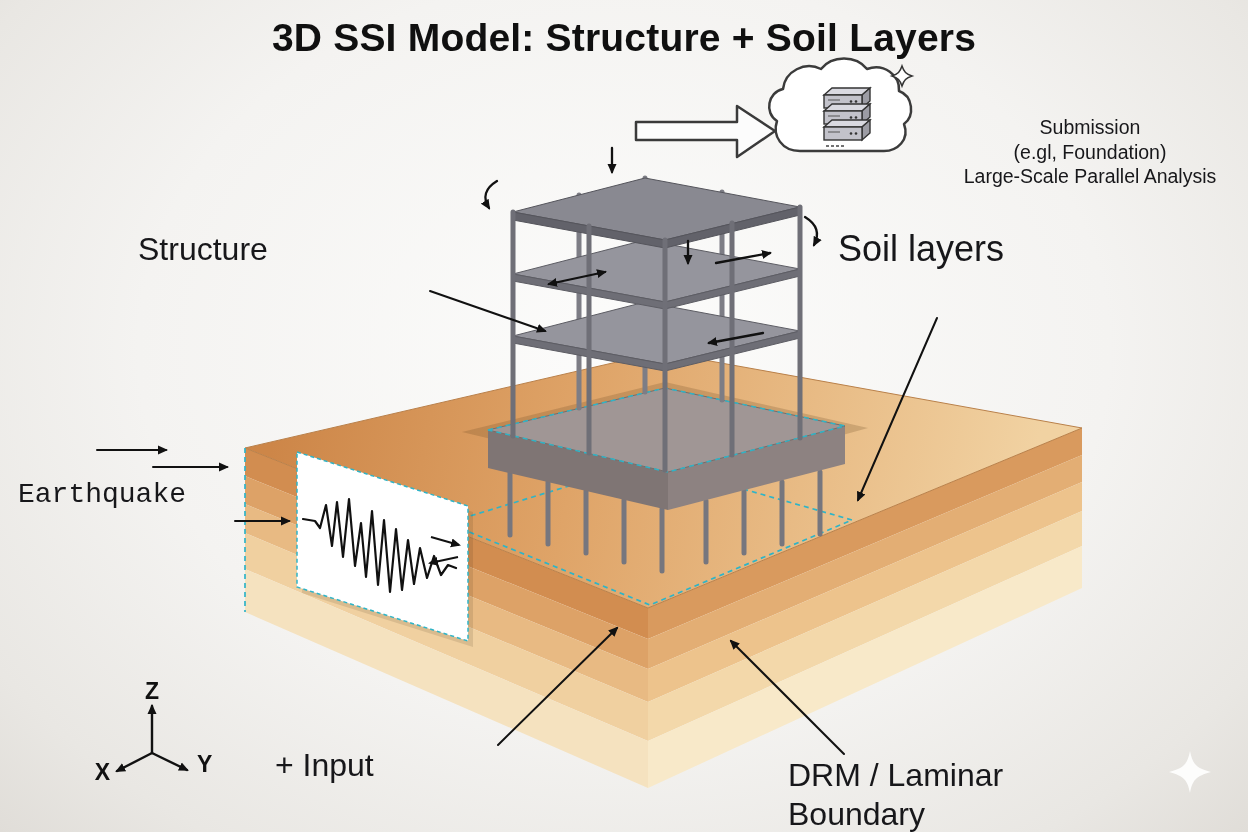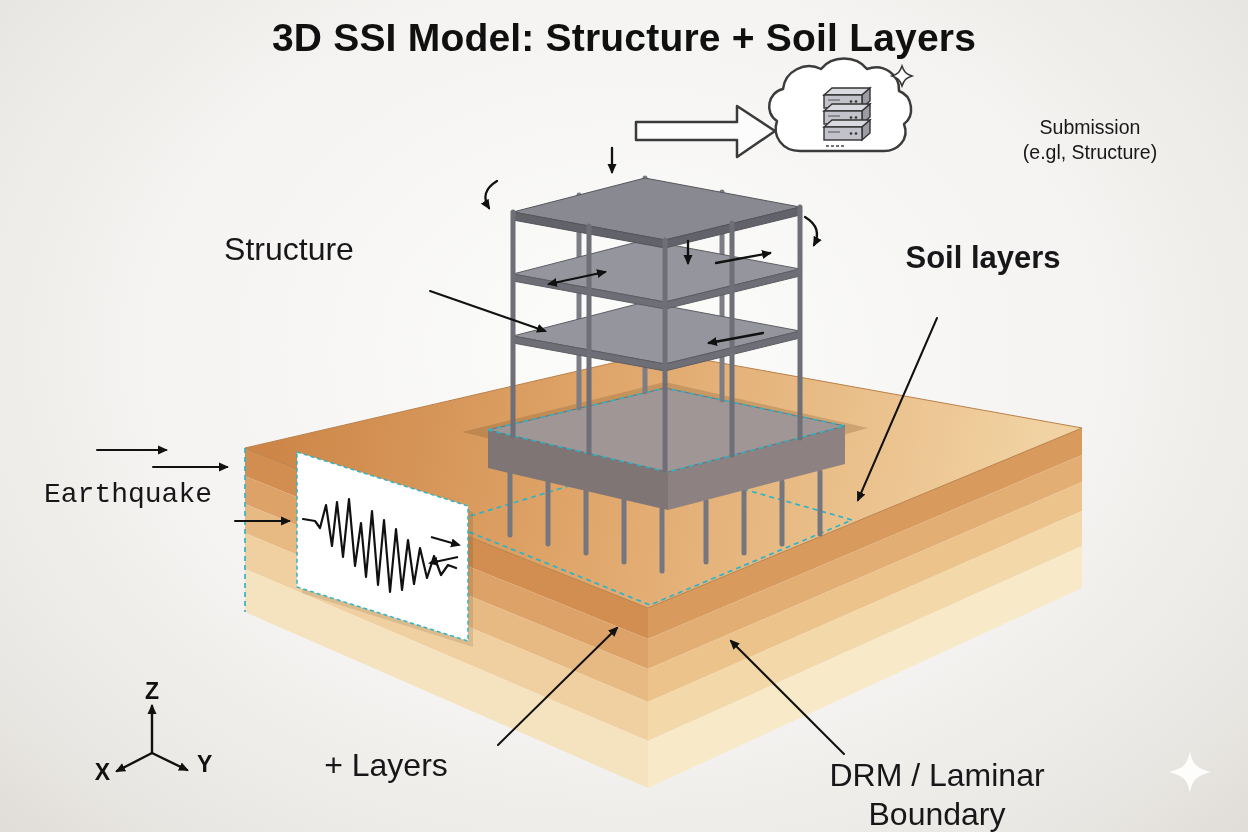--- a/index.html
+++ b/index.html
@@ -6,24 +6,24 @@
   .canvas{
     position:relative;width:1248px;height:832px;overflow:hidden;
     background:radial-gradient(ellipse at 50% 42%, #fcfcfb 0%, #f4f3f1 55%, #e9e7e3 85%, #e0ddd8 100%);
     font-family:"Liberation Sans", sans-serif;color:#141414;
   }
   svg.scene{position:absolute;left:0;top:0;}
   .title{
     position:absolute;top:16px;left:0;width:100%;margin:0;text-align:center;
     font-size:39px;font-weight:700;color:#101010;letter-spacing:.2px;
   }
-  .label{position:absolute;text-align:center;line-height:1.16;color:#17171a;}
+  .label{position:absolute;line-height:1.16;color:#17171a;}
   .label .line{white-space:nowrap;}
   #lab-structure{left:138px;top:231px;width:302px;font-size:32px;}
-  #lab-soil{left:838px;top:240px;width:290px;font-size:31px;font-weight:bold;}
+  #lab-soil{left:838px;top:228px;width:290px;font-size:36px;}
   #lab-earthquake{left:18px;top:477px;width:220px;font-size:28px;line-height:1.25;font-family:Liberation Mono, monospace;}
   #lab-foundation{left:275px;top:745px;width:222px;font-size:32px;line-height:1.25;}
   #lab-drm{left:788px;top:756px;width:298px;font-size:32px;line-height:1.22;}
   #lab-super{left:934px;top:87px;width:312px;font-size:19.5px;line-height:1.26;text-align:center;margin-top:28px;}
 </style>
 </head>
 <body>
 
 <div class="canvas">
 
@@ -194,26 +194,27 @@
 
 <div class="label" id="lab-soil">
   <div class="line">Soil layers</div>
 </div>
 
 <div class="label" id="lab-earthquake">
   <div class="line">Earthquake</div>
 </div>
 
 <div class="label" id="lab-foundation">
-  <div class="line">+ Layers</div>
+  <div class="line">+ Input</div>
 </div>
 
 <div class="label" id="lab-drm">
   <div class="line">DRM / Laminar</div>
   <div class="line">Boundary</div>
 </div>
 
 <div class="label" id="lab-super">
   <div class="line">Submission</div>
-  <div class="line">(e.gl, Structure)</div>
+  <div class="line">(e.gl, Foundation)</div>
+  <div class="line">Large-Scale Parallel Analysis</div>
 </div>
 
 </div>
 
 </body></html>

